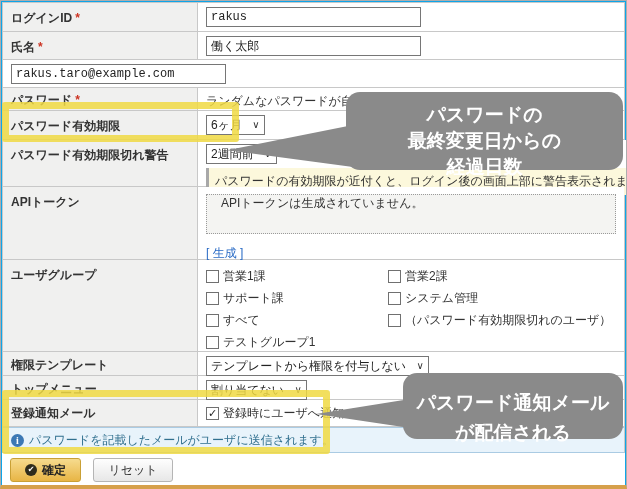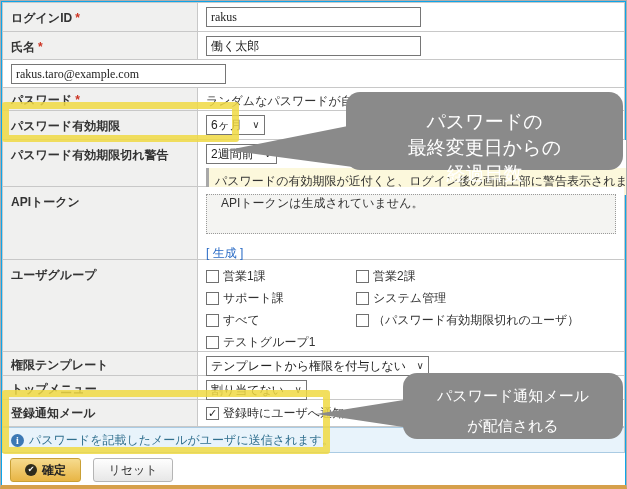--- a/index.html
+++ b/index.html
@@ -17,38 +17,38 @@
   }
   .req { color:#cc3322; margin-left:3px; font-weight:bold; }
   .val { flex:1; padding:4px 8px; font-size:12px; color:#333; background:#fff; }
   .h29{height:29px}.h28{height:28px}.h23{height:23px}.h47{height:47px}
   .h73{height:73px}.h92{height:92px}.h24{height:24px}.h27{height:27px}
   .h24 .lbl,.h27 .lbl{padding-top:5px}
   .h23 .lbl{padding-top:4px}
   .h23 .val{padding-top:5px}
   .ti {
     width:215px; height:20px; border:1px solid #767676; font-size:12px;
-    padding:1px 4px; font-family:Liberation Serif, serif; background:#fff; color:#222;
+    padding:1px 4px; font-family:Liberation Mono, monospace; background:#fff; color:#222;
   }
   .sel {
     display:inline-flex; align-items:center; height:20px; border:1px solid #767676;
     background:#fff; font-size:12px; color:#222; cursor:default; vertical-align:middle;
   }
   .sel-txt { padding:0 6px 0 4px; white-space:nowrap; }
   .sel-arr { width:16px; text-align:center; font-size:10px; color:#333; line-height:18px; }
   .notebox {
     margin-top:4px; background:#fcf8dc; border-left:3px solid #a8a8a8;
     padding:5px 6px; font-size:12px; color:#333; width:420px; white-space:nowrap; overflow:hidden;
   }
   .apibox {
     border:1px dotted #9a9a9a; background:#f4f4f2; height:40px; margin-top:3px;
     display:flex; padding-left:14px; font-size:12px; color:#333;
   }
   .genlink { display:inline-block; margin-top:11px; font-size:12px; color:#2a6bc5; text-decoration:none;text-align:right; }
-  .cbcols { display:flex; padding-top:3px; }
+  .cbcols { display:flex; padding-top:3px;gap:32px; }
   .cbcol1 { width:150px; }
   .cbcol2 { flex:1;text-align:center; }
   .cb { display:flex; align-items:center; height:18px; margin-bottom:4px; font-size:12px; color:#333; cursor:default; }
   .box {
     width:13px; height:13px; border:1px solid #707070; background:#fff; margin-right:4px;
     font-size:11px; line-height:11px; text-align:center; color:#222; flex:0 0 13px;
   }
   .inforow {
     height:26px; background:#e8f3fb; border-top:1px solid #aacbe3; border-bottom:1px solid #aacbe3;
     display:flex; align-items:center; padding-left:8px; font-size:12px; color:#31708f;
@@ -68,22 +68,22 @@
     width:12px; height:12px; border-radius:50%; background:#2e2c1c; color:#fff;
     font-size:8px; line-height:12px; text-align:center; flex:0 0 12px;
   }
   .btn-reset { background:linear-gradient(#fefefe,#e7e7e7); border:1px solid #b5b5b5; color:#333; margin-left:8px; }
   
   .hl { position:absolute; border:7px solid rgba(240,217,67,0.85); border-radius:3px; pointer-events:none; z-index:5; }
   .hl1 { left:1px; top:101px; width:237px; height:40px; }
   .hl2 { left:1px; top:389px; width:328px; height:64px; }
   .tip { position:absolute; background:#8a8a8a; color:#fff; border-radius:14px; text-align:center; z-index:10; }
   .tip span { display:block; }
-  .tip1 { left:345px; top:91px; width:277px; height:78px; font-size:19px; line-height:26px; padding-top:17px; }
-  .tip2 { left:402px; top:372px; width:220px; height:66px; font-size:15px; line-height:30px; padding-top:8px; }
+  .tip1 { left:345px; top:91px; width:277px; height:78px; font-size:19px; line-height:26px; padding-top:10px;font-weight:bold; }
+  .tip2 { left:402px; top:372px; width:220px; height:66px; font-size:19px; line-height:30px; padding-top:15px;font-weight:bold; }
   .tail { position:absolute; background:#8a8a8a; z-index:9; }
   .tail1 { left:226px; top:124px; width:126px; height:42px; clip-path:polygon(100% 0,100% 100%,0 60%); }
   .tail2 { left:315px; top:398px; width:94px; height:29px; clip-path:polygon(100% 0,100% 100%,0 52%); }
 </style>
 </head>
 <body>
 
 <div class="panel">
   <div class="tbl">
 

